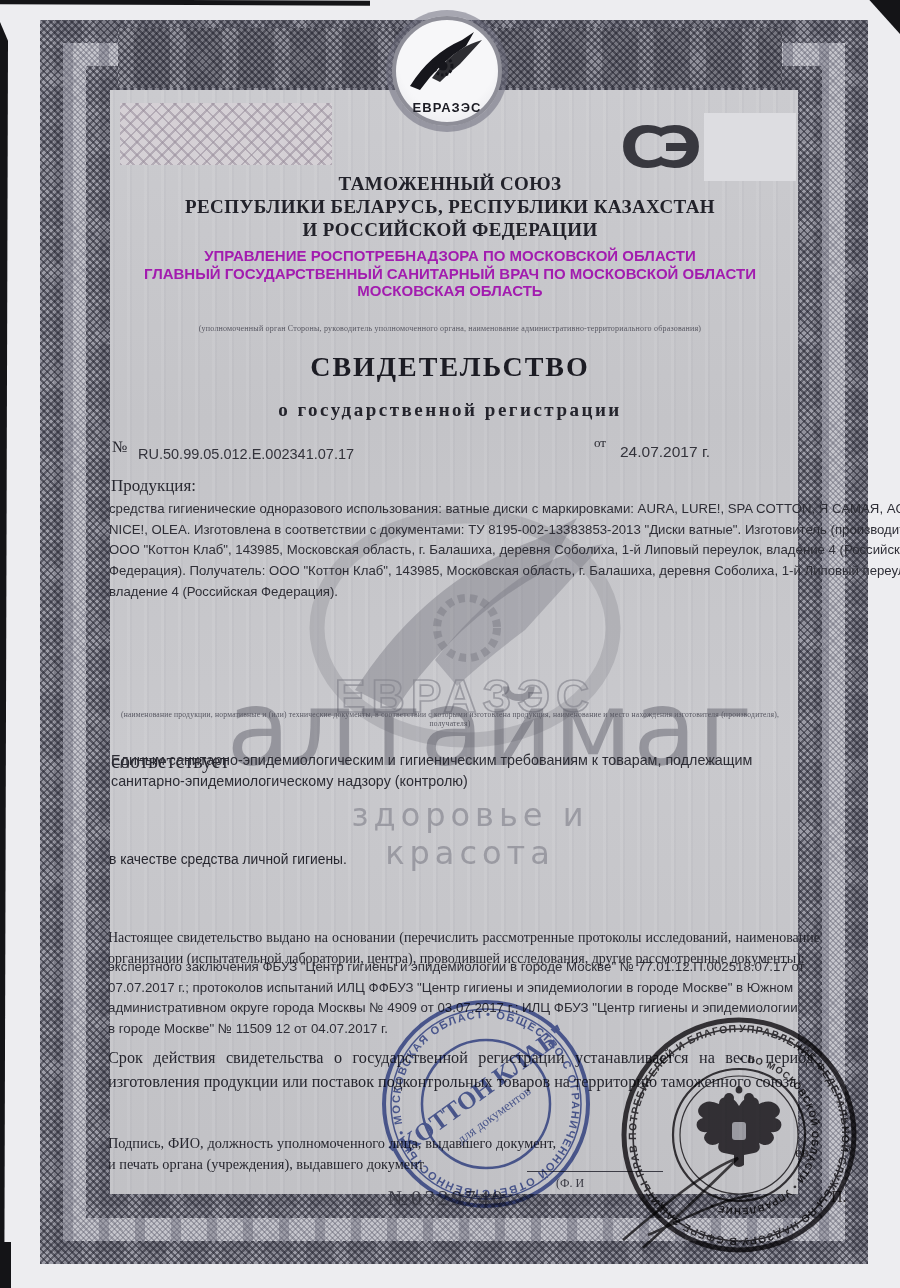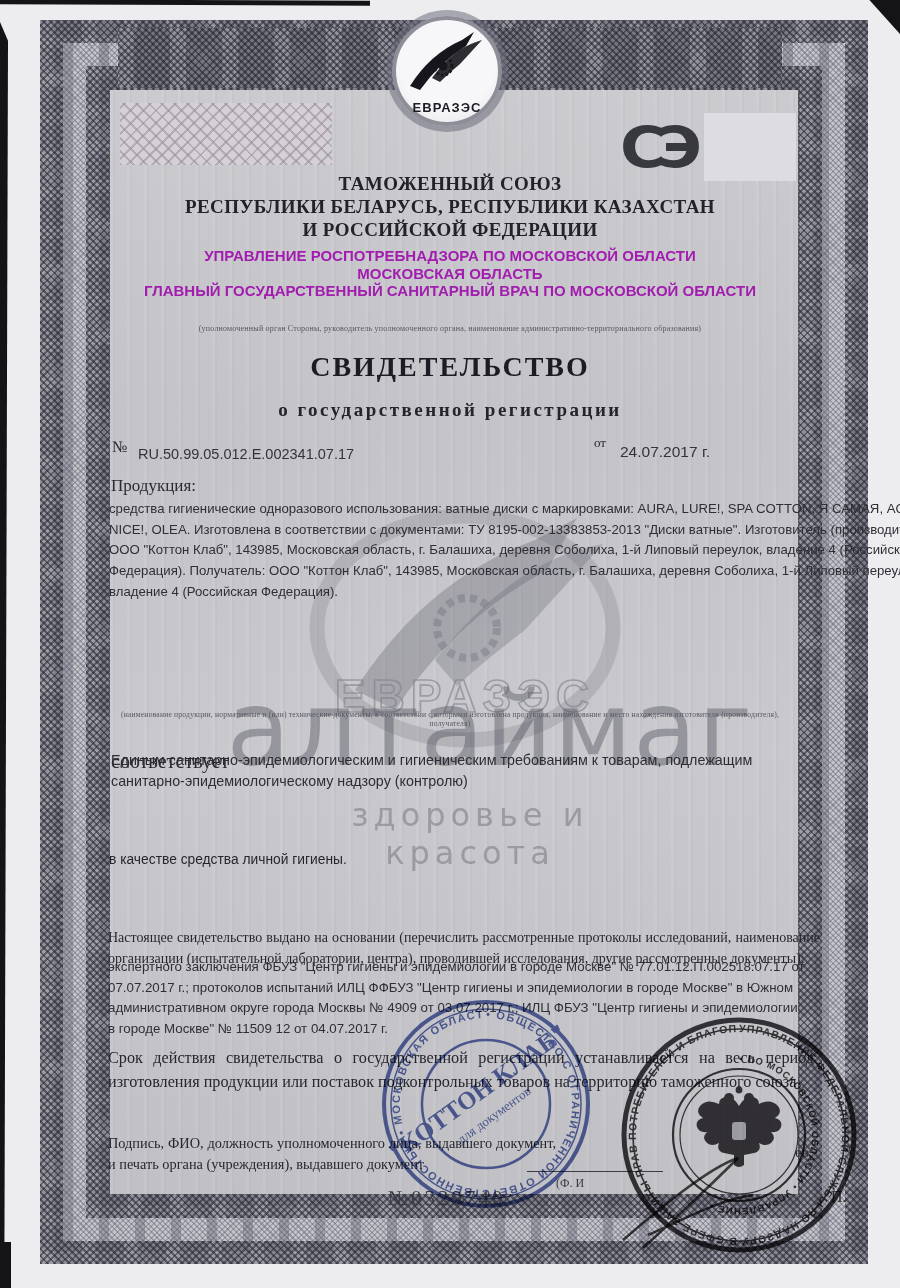--- a/index.html
+++ b/index.html
@@ -126,22 +126,22 @@
   <div class="se-mark">СЭ</div>
   <div class="white-square"></div>
 
   <div class="t union center">
     <div>ТАМОЖЕННЫЙ СОЮЗ</div>
     <div>РЕСПУБЛИКИ БЕЛАРУСЬ, РЕСПУБЛИКИ КАЗАХСТАН</div>
     <div>И РОССИЙСКОЙ ФЕДЕРАЦИИ</div>
   </div>
   <div class="t authority center">
     <div>УПРАВЛЕНИЕ РОСПОТРЕБНАДЗОРА ПО МОСКОВСКОЙ ОБЛАСТИ</div>
+    <div>ГЛАВНЫЙ ГОСУДАРСТВЕННЫЙ САНИТАРНЫЙ ВРАЧ ПО МОСКОВСКОЙ ОБЛАСТИ</div>
     <div>МОСКОВСКАЯ ОБЛАСТЬ</div>
-    <div>ГЛАВНЫЙ ГОСУДАРСТВЕННЫЙ САНИТАРНЫЙ ВРАЧ ПО МОСКОВСКОЙ ОБЛАСТИ</div>
   </div>
   <div class="t fine fn1 center">(уполномоченный орган Стороны, руководитель уполномоченного органа, наименование административно-территориального образования)</div>
 
   <div class="t title center">СВИДЕТЕЛЬСТВО</div>
   <div class="t subtitle center">о государственной регистрации</div>
 
   <div class="t no-label">№</div>
   <div class="t no-value">RU.50.99.05.012.Е.002341.07.17</div>
   <div class="t ot-label">от</div>
   <div class="t ot-date">24.07.2017 г.</div>

